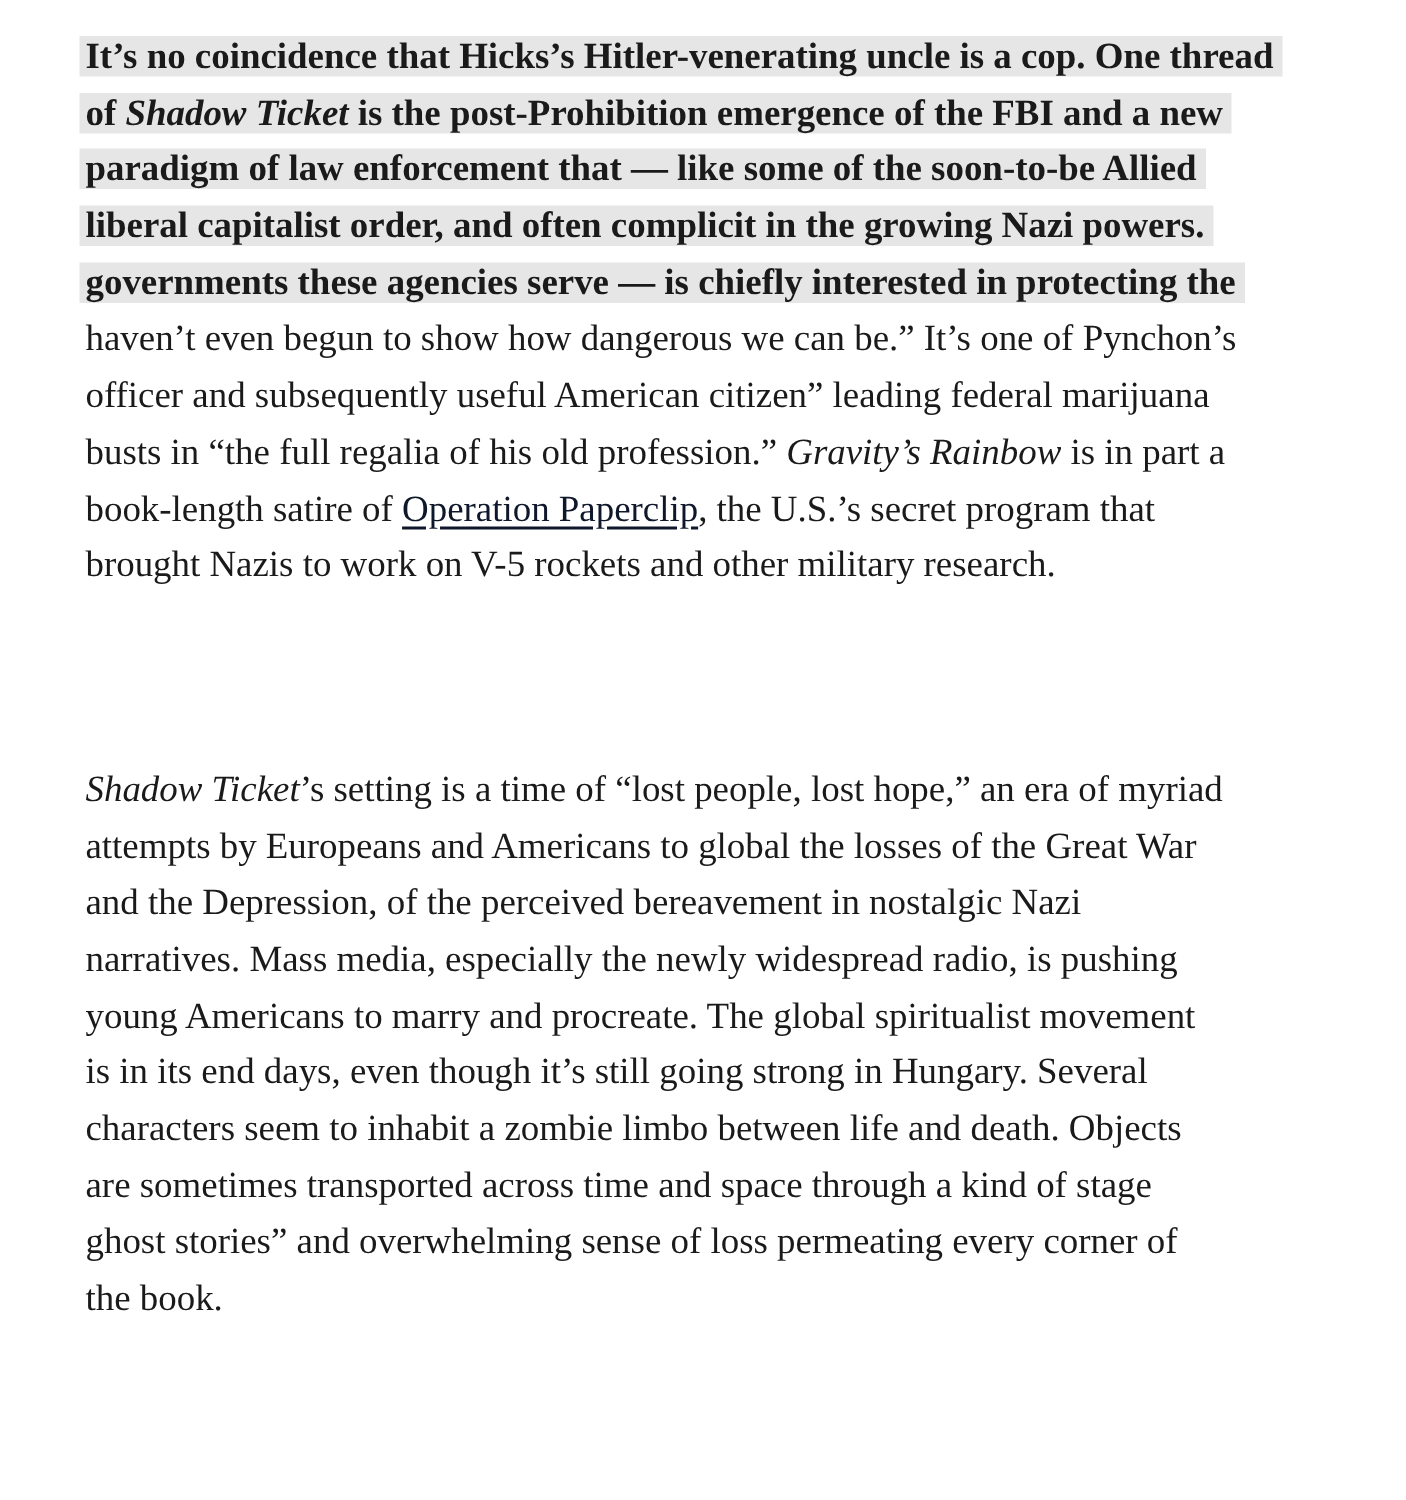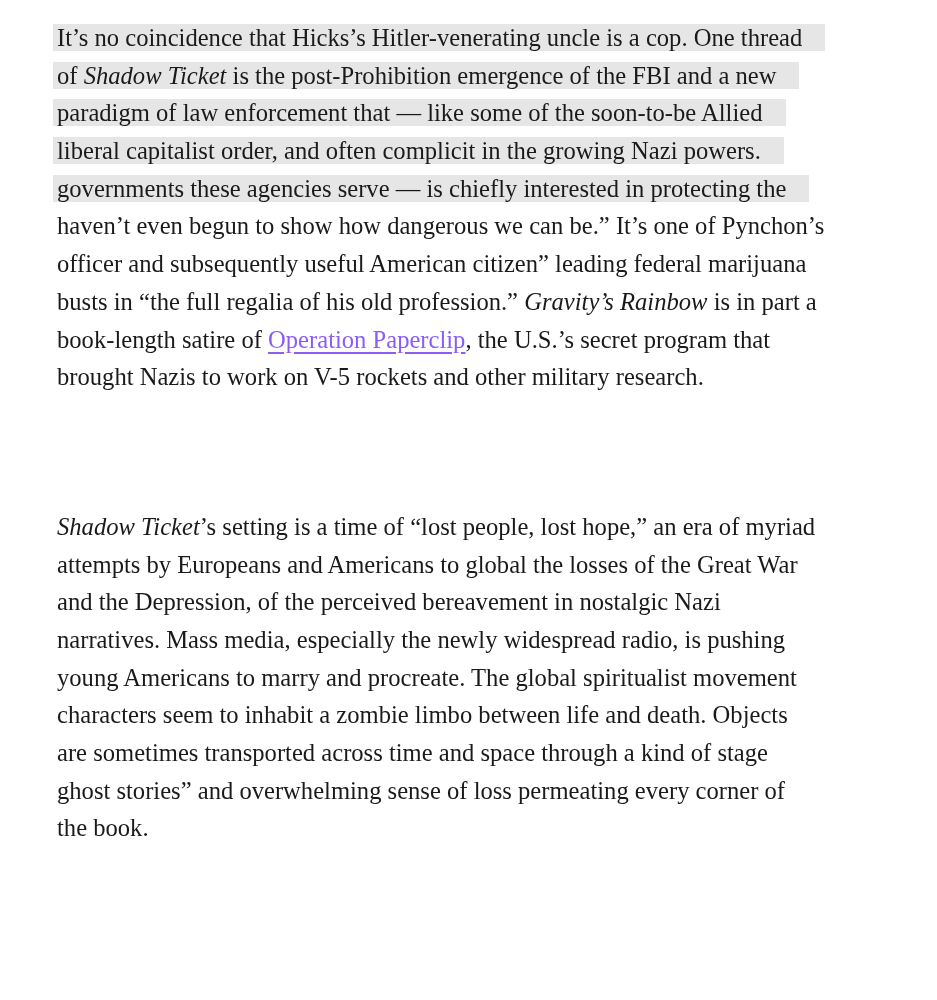--- a/index.html
+++ b/index.html
@@ -26,30 +26,31 @@
   .para {
     margin: 0;
     white-space: nowrap;
   }
   .line {
     display: block;
     height: 37.7px;
   }
   .hl {
     background: #e6e6e6;
-    padding-right: 23px;
+    padding-right: 6px;
     margin-left: -4px;
     padding-left: 4px;
+    font-weight: bold;
   }
   .gap {
     height: 112px;
   }
   .it { font-style: italic; }
   a.link {
-    color: #8b5cf6;
+    color: #0f172a;
     text-decoration: underline;
     text-decoration-thickness: 2px;
     text-underline-offset: 4px;
   }
 </style>
 </head>
 <body>
 
 <div class="article">
 
@@ -67,19 +68,20 @@
   </p>
 
   <div class="gap"></div>
 
   <p class="para">
     <span class="line"><span class="it">Shadow Ticket</span><span>’s setting is a time of “lost people, lost hope,” an era of myriad</span></span>
     <span class="line">attempts by Europeans and Americans to global the losses of the Great War</span>
     <span class="line">and the Depression, of the perceived bereavement in nostalgic Nazi</span>
     <span class="line">narratives. Mass media, especially the newly widespread radio, is pushing</span>
     <span class="line">young Americans to marry and procreate. The global spiritualist movement</span>
+    <span class="line">is in its end days, even though it’s still going strong in Hungary. Several</span>
     <span class="line">characters seem to inhabit a zombie limbo between life and death. Objects</span>
     <span class="line">are sometimes transported across time and space through a kind of stage</span>
     <span class="line">ghost stories” and overwhelming sense of loss permeating every corner of</span>
     <span class="line">the book.</span>
   </p>
 
 </div>
 
 </body></html>

